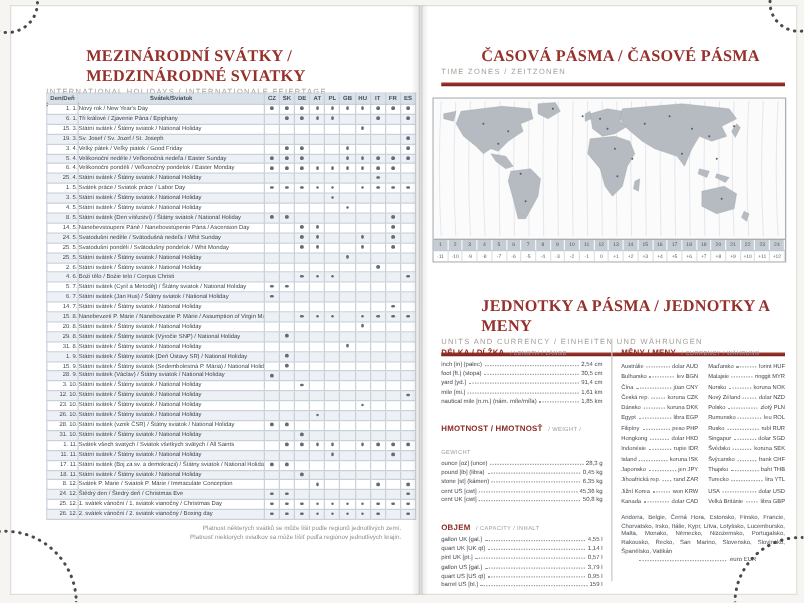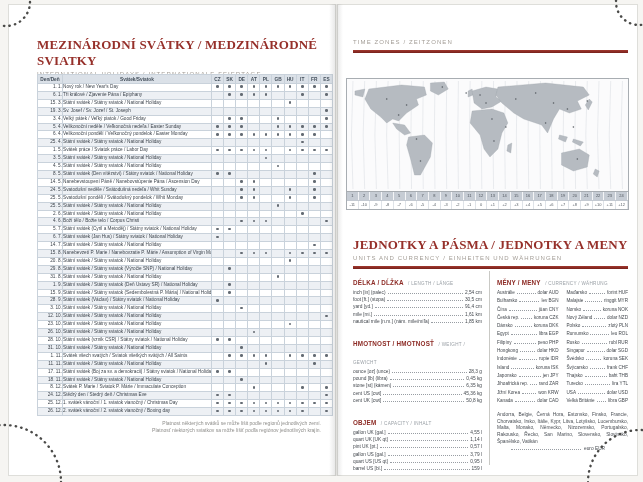--- a/index.html
+++ b/index.html
@@ -4,21 +4,21 @@
 <style>
   html,body{margin:0;padding:0;background:#f6f5f2;}
   #stage{position:relative;width:643px;height:482px;background:#f6f5f2;overflow:hidden;
          font-family:"Liberation Sans",sans-serif;}
   .page{position:absolute;top:4px;height:472px;background:#ffffff;border:1px solid #dededa;box-sizing:border-box;}
   #page-left{left:8px;width:328px;}
   #page-right{left:337px;width:301px;}
   .gutter{position:absolute;left:329px;top:4px;width:14px;height:472px;
           background:linear-gradient(90deg,rgba(0,0,0,0) 0%,rgba(90,90,90,.14) 45%,rgba(90,90,90,.14) 55%,rgba(0,0,0,0) 100%);
           pointer-events:none;}
-  .page-title{font-family:"Liberation Serif",serif;font-weight:bold;font-size:13px;color:#96302a;letter-spacing:.2px;}
+  .page-title{font-family:"Liberation Serif",serif;font-weight:bold;font-size:13px;color:#96302a;letter-spacing:.2px;margin-left:32px;}
   .page-subtitle{font-size:6px;color:#a39d96;letter-spacing:1.1px;margin-top:2px;}
   .rule{height:2.5px;background:linear-gradient(#a23a30,#77201b);margin-top:5px;}
 
   
   .lp-head{position:absolute;left:28px;right:12px;top:32px;}
   .holiday-table{position:absolute;left:28px;top:69px;width:296px;border-collapse:collapse;table-layout:fixed;}
   .holiday-table th,.holiday-table td{border:1px solid #c9d2db;padding:0;margin:0;overflow:hidden;white-space:nowrap;}
   .holiday-table thead th{background:#dbe1e8;font-size:4.8px;color:#45505c;height:8px;font-weight:bold;}
   .holiday-table td{height:6.9px;font-size:4.7px;color:#3d444c;line-height:6.9px;background:#fff;}
   .holiday-table tr:nth-child(even) td{background:#edf0f4;}
@@ -680,20 +680,21 @@
         </tbody>
     </table>
     <div class="footnote">
       <div>Platnost některých svátků se může lišit podle regionů jednotlivých zemí.</div>
       <div>Platnosť niektorých sviatkov sa môže líšiť podľa regiónov jednotlivých krajín.</div>
     </div>
   </div>
 
   <div class="page" id="page-right">
     <div class="rp-head">
+      <div class="page-title">ČASOVÁ PÁSMA / ČASOVÉ PÁSMA</div>
       <div class="page-subtitle">TIME ZONES / ZEITZONEN</div>
       <div class="rule"></div>
     </div>
 
     <div class="map-box">
       <svg class="map-svg" id="worldmap" viewBox="0 0 283 112" preserveAspectRatio="none">
         <g id="zonelines">
             <path d="M6,2 Q3,56 6,110" stroke="#e1e4e8" fill="none" stroke-width="0.7"></path>
             <path d="M17.8,2 Q14.8,56 17.8,110" stroke="#e1e4e8" fill="none" stroke-width="0.7"></path>
             <path d="M29.6,2 Q26.6,56 29.6,110" stroke="#e1e4e8" fill="none" stroke-width="0.7"></path>

